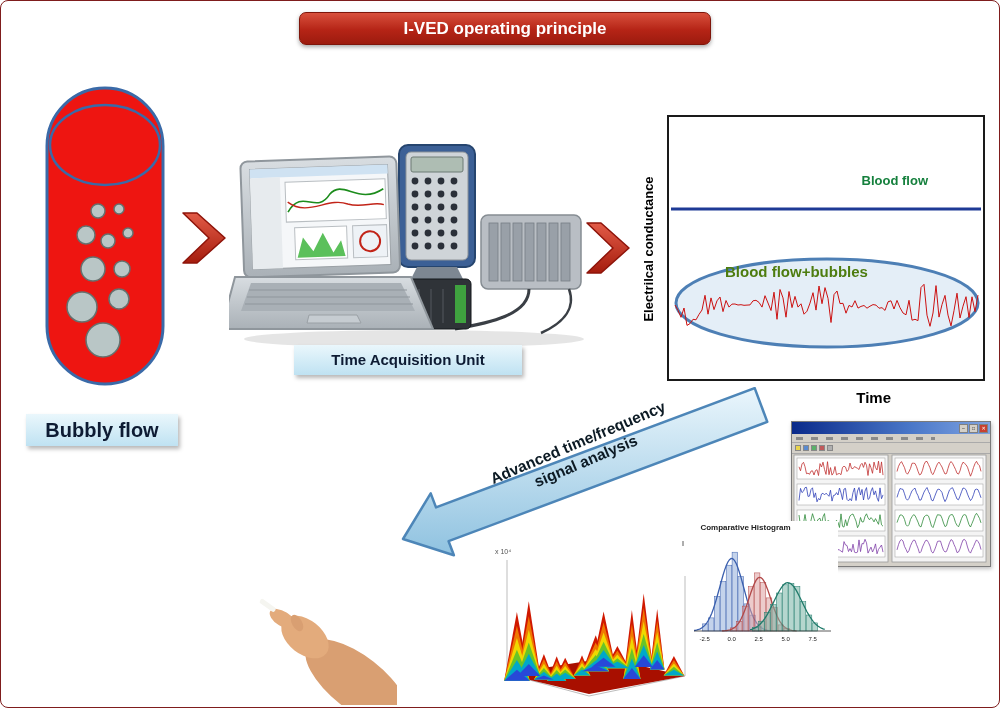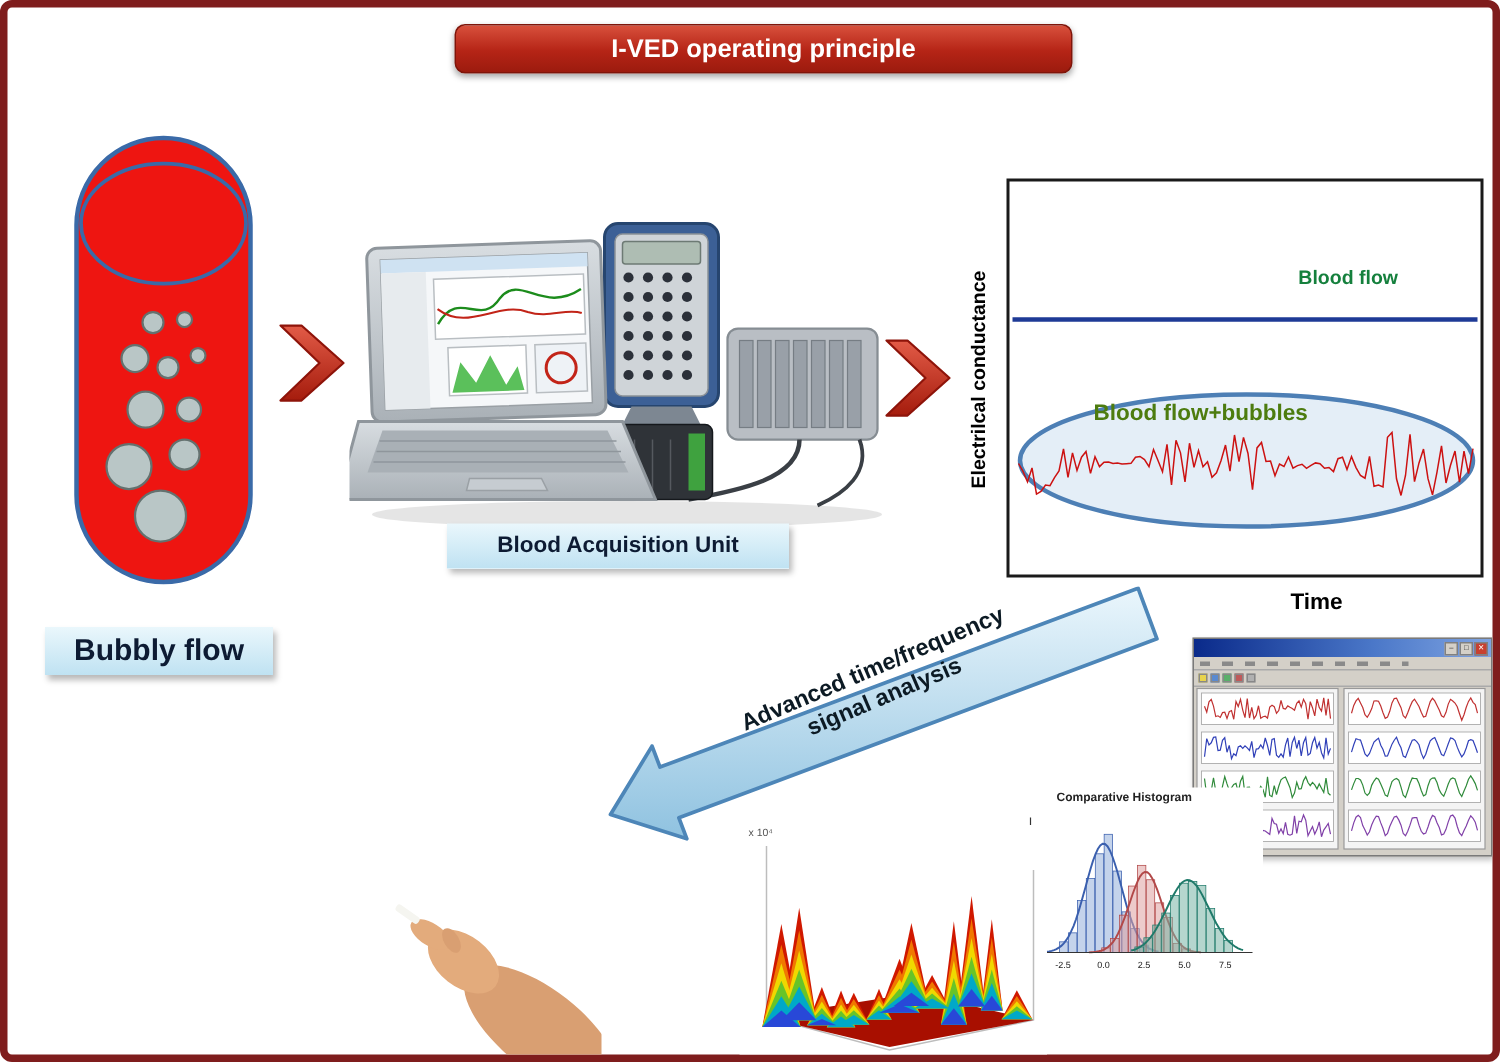--- a/index.html
+++ b/index.html
@@ -1,18 +1,18 @@
 <!DOCTYPE html>
 <html><head>
 <meta charset="utf-8">
 <style>
   *{margin:0;padding:0;box-sizing:border-box}
   html,body{background:#fff}
   .page{position:relative;width:1000px;height:708px;background:#fff;
-        border:5px solid #7f1d1d;border-radius:8px;overflow:hidden;
+        border:1px solid #7f1d1d;border-radius:8px;overflow:hidden;
         font-family:"Liberation Sans",sans-serif;color:#111}
   .abs{position:absolute}
 
   .banner{position:absolute;left:298px;top:11px;width:412px;height:33px;
           background:linear-gradient(#d8503c,#b52416 55%,#9c1b0e);
           border:1px solid #7e150a;border-radius:7px;color:#fff;font-weight:bold;
           font-size:17px;text-align:center;line-height:31px;
           box-shadow:0 2px 4px rgba(0,0,0,.35)}
 
   .bluelabel{position:absolute;background:linear-gradient(#eaf7fc,#bfe2f2);
@@ -201,21 +201,21 @@
       <polygon points="6,138 182,138 204,190 -8,190" fill="url(#gSilver)" stroke="#8f969c" stroke-width="2"></polygon>
       <polygon points="22,144 172,144 186,172 12,172" fill="#a9b0b6"></polygon>
       <line x1="20" y1="151" x2="178" y2="151" stroke="#8f969c"></line>
       <line x1="18" y1="158" x2="181" y2="158" stroke="#8f969c"></line>
       <line x1="16" y1="165" x2="184" y2="165" stroke="#8f969c"></line>
       <polygon points="80,176 128,176 132,184 78,184" fill="#c6ccd1" stroke="#9aa0a5"></polygon>
     </g>
   </svg>
 
   <div class="bluelabel" id="daq-label">
-    <span>Blood Acquisition Unit</span>
+    <span>Time Acquisition Unit</span>
   </div>
 
   <svg class="abs" style="left:584px;top:220px" width="46" height="54" viewBox="0 0 46 54">
     <polygon points="2,2 16,2 44,27 16,52 2,52 28,27" fill="url(#gRed)" stroke="#8e140a" stroke-width="1.5" stroke-linejoin="round"></polygon>
   </svg>
 
   <div class="chartbox">
     <svg width="314" height="262" viewBox="0 0 314 262">
       <line x1="2" y1="92" x2="312" y2="92" stroke="#1e3a96" stroke-width="3"></line>
       <ellipse cx="158" cy="186" rx="151" ry="44" fill="#cde0f0" fill-opacity="0.55" stroke="#4d7fb5" stroke-width="3"></ellipse>

